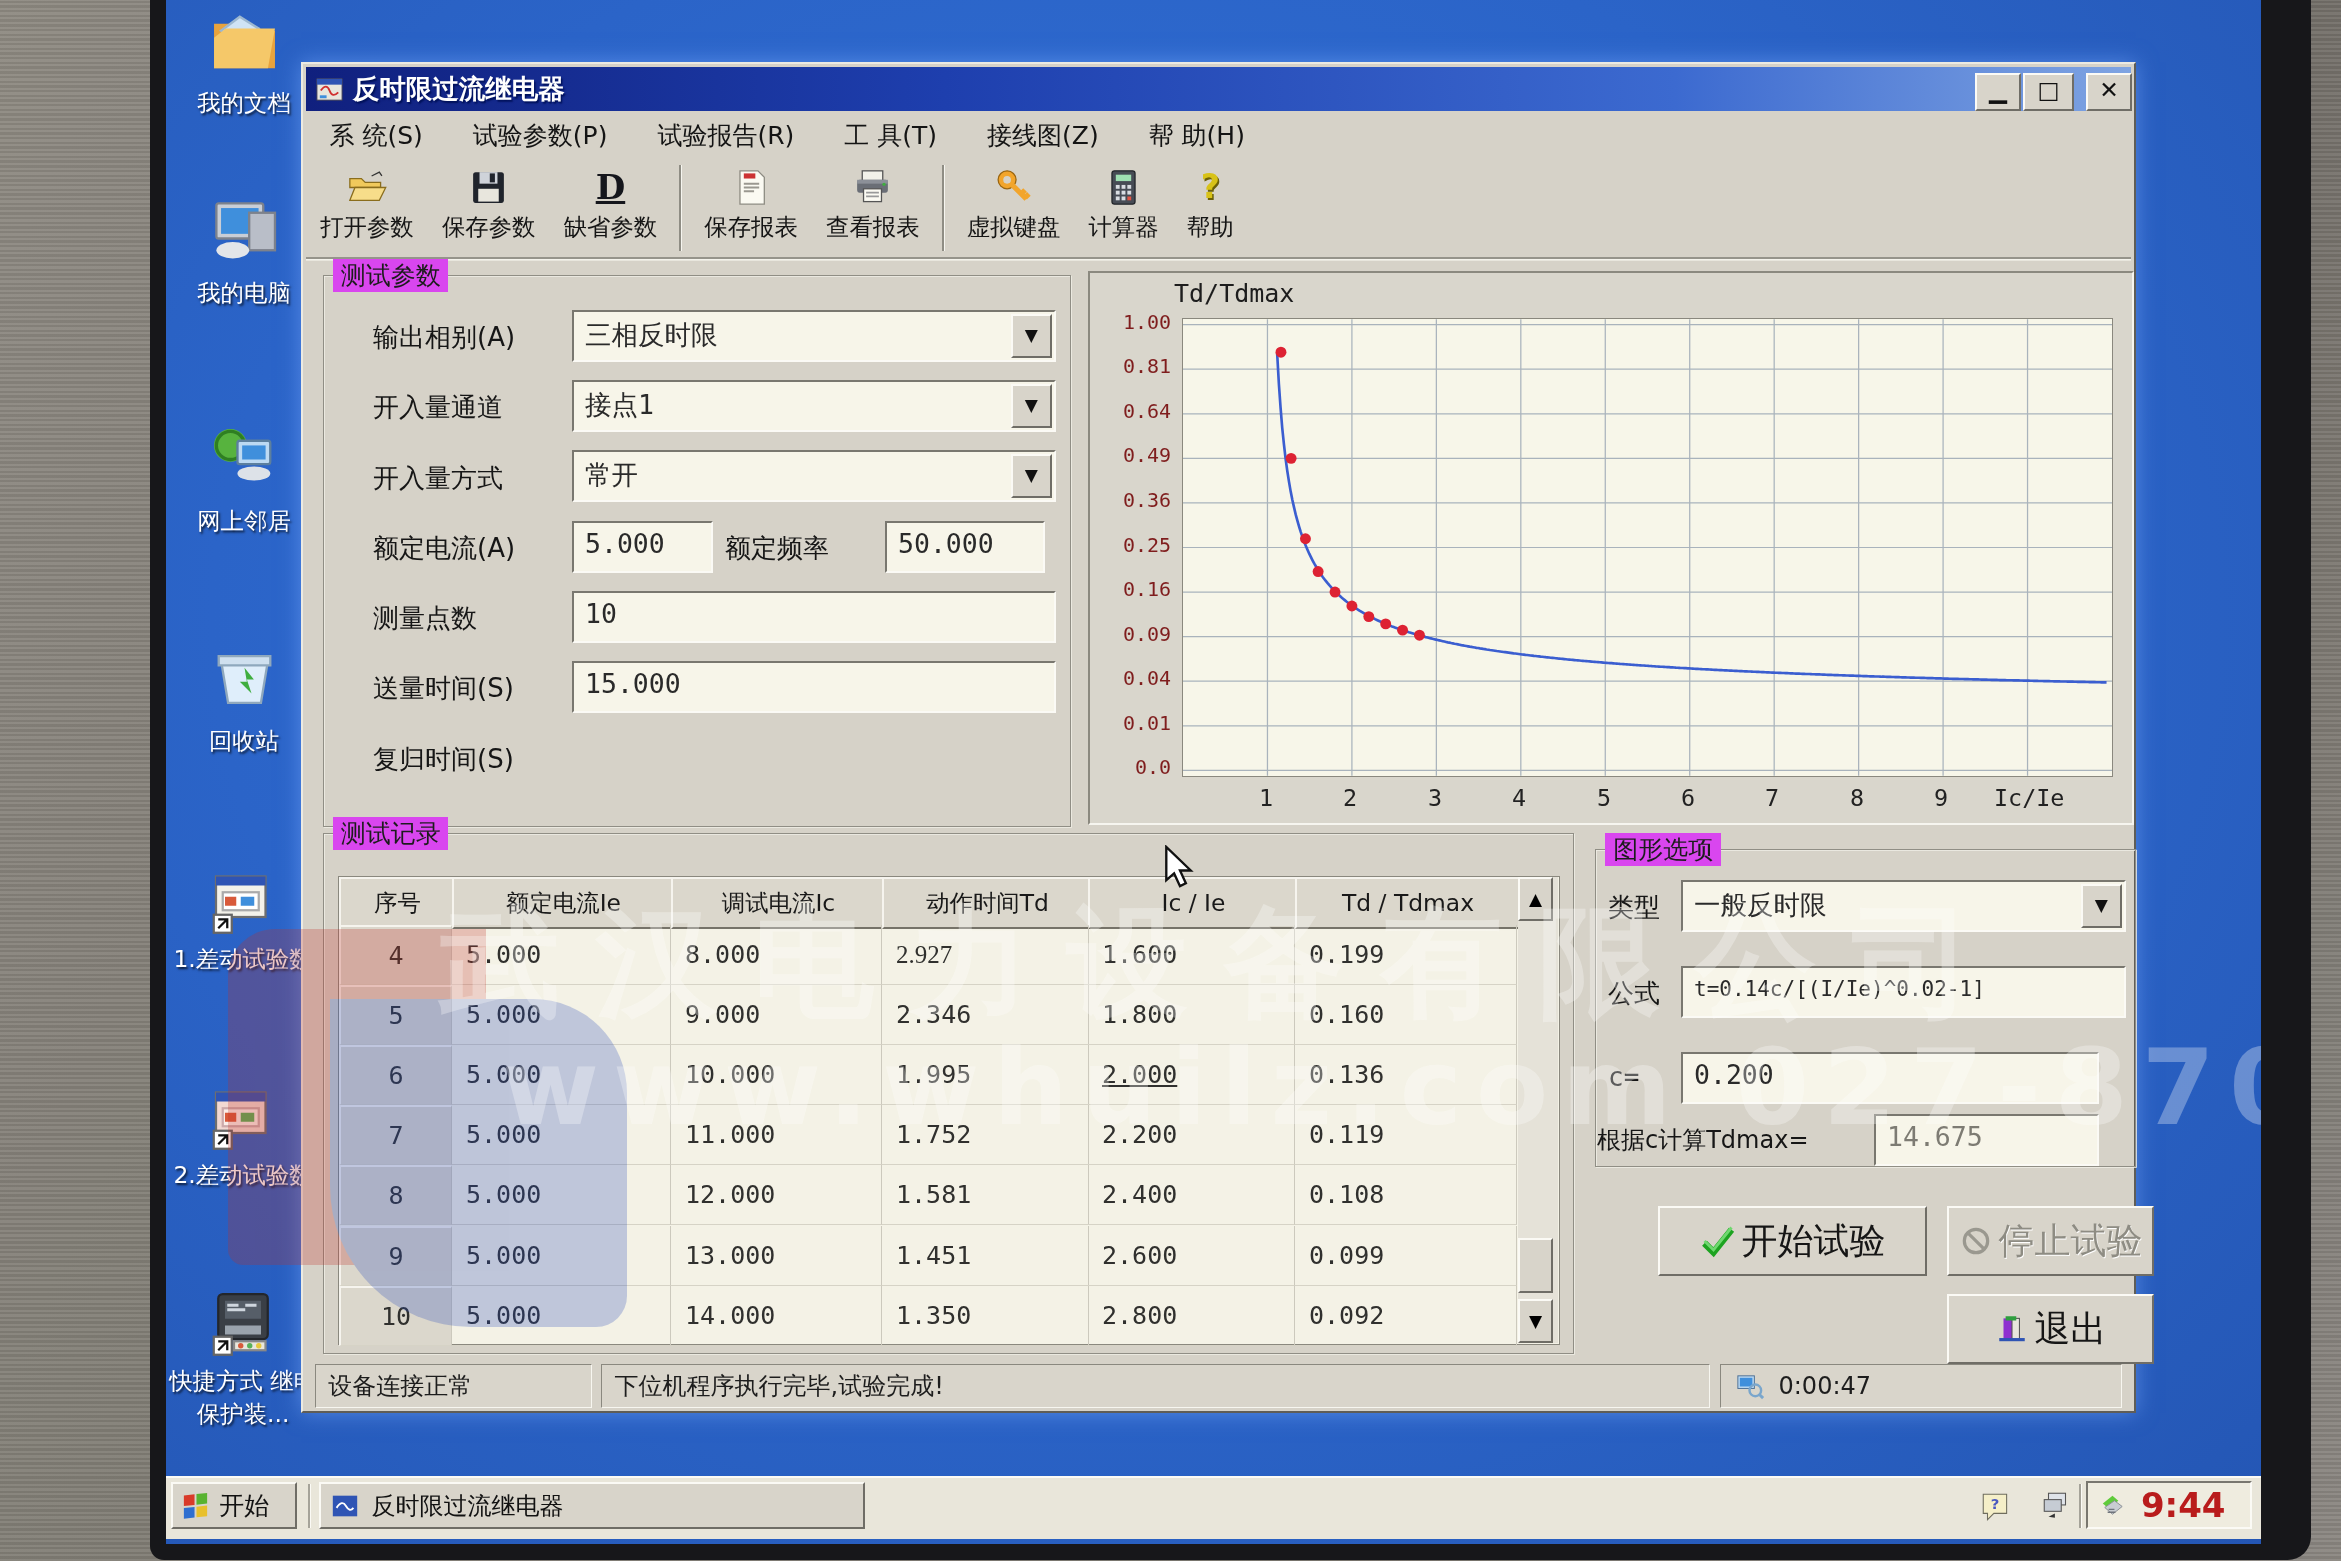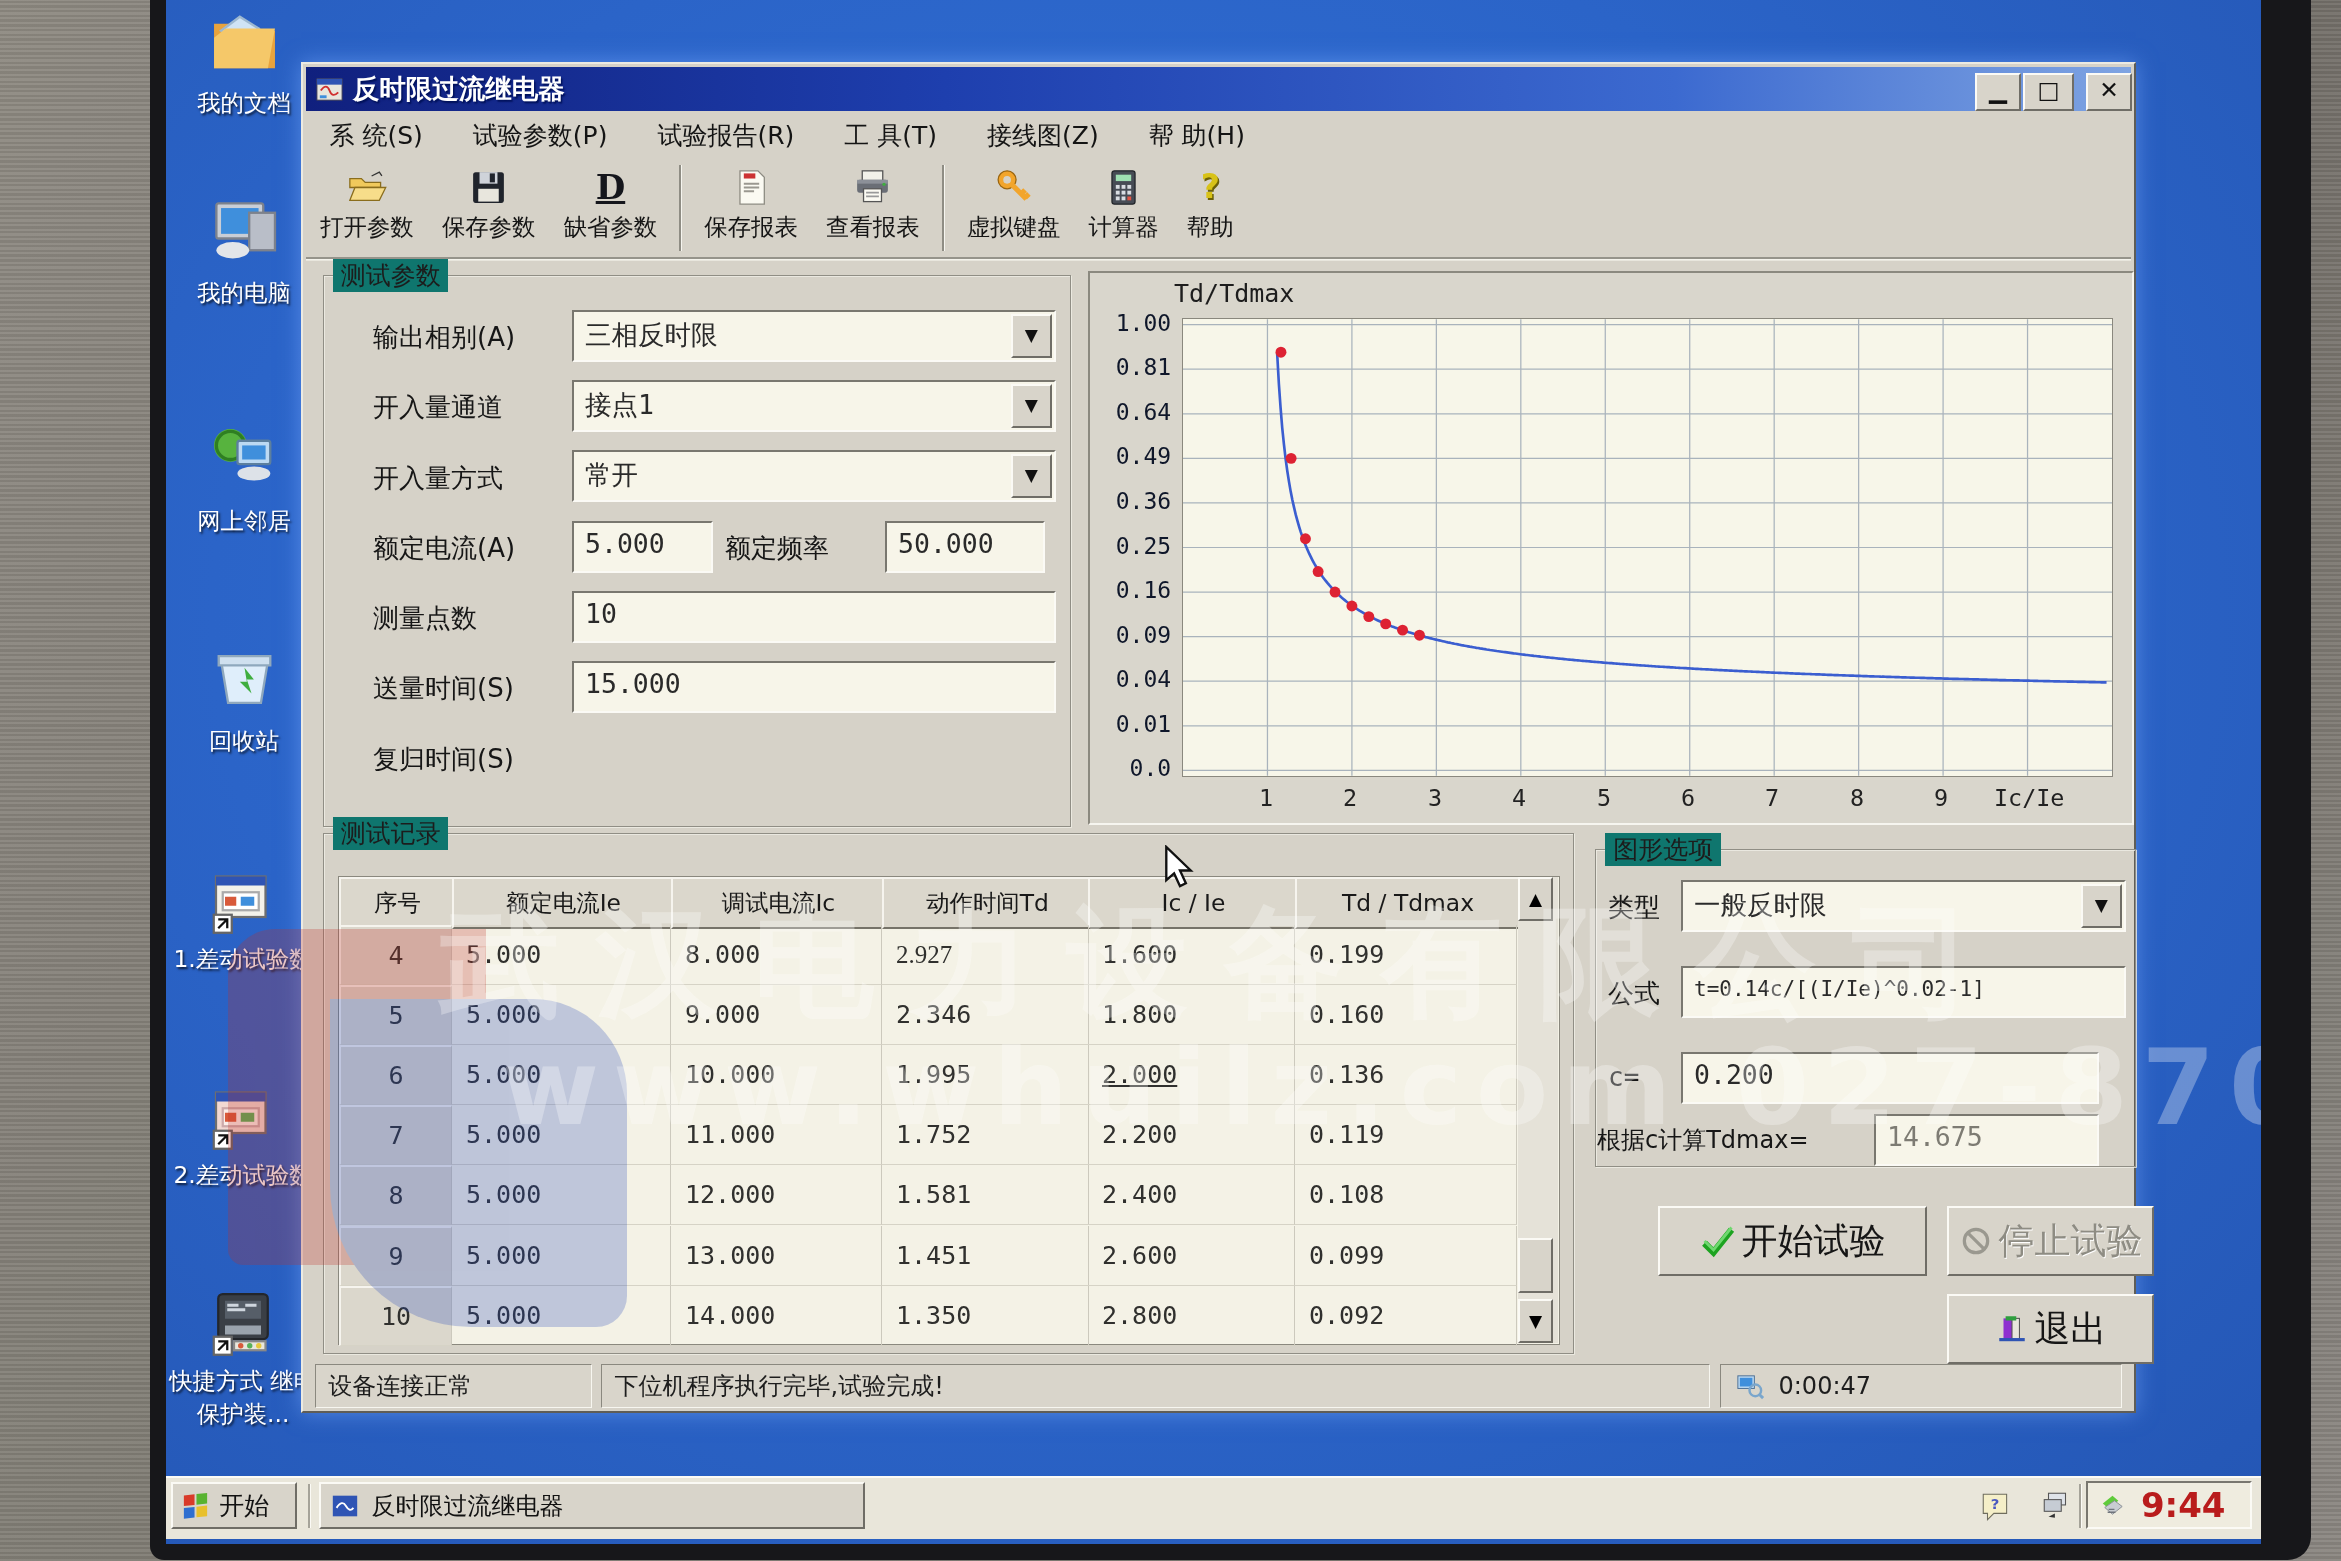--- a/index.html
+++ b/index.html
@@ -10,27 +10,27 @@
       repeating-linear-gradient(0deg, rgba(255,255,255,.06) 0 2.3px, rgba(0,0,0,.05) 2.3px 4.7px),
       linear-gradient(115deg,#8d8981 0%,#7a766e 40%,#6d6962 70%,#8a8680 100%);
   }
   #bezel{position:absolute;left:150px;top:0;width:2161px;height:1560px;background:#17171a;border-radius:0 0 23.4px 14px;}
   #screen{position:absolute;left:166px;top:0;width:2095px;height:1544px;overflow:hidden;
     background:radial-gradient(ellipse at 45% 40%, #3272d8 0%, #2b64c8 55%, #2456b4 100%);}
   
   .raised{background:#d8d4ca;border-top:2.3px solid #fbfaf5;border-left:2.3px solid #fbfaf5;border-right:2.3px solid #6f6d66;border-bottom:2.3px solid #6f6d66;}
   .sunken{background:#f7f5e9;border-top:2.3px solid #79776f;border-left:2.3px solid #79776f;border-right:2.3px solid #fbfaf5;border-bottom:2.3px solid #fbfaf5;}
   .gbox{position:absolute;border:1.6px solid #908e85;box-shadow:0.8px 0.8px 0 #f1efe7 inset,0.8px 0.8px 0 #f1efe7;}
-  .gbox-label{position:absolute;top:-17px;left:9.4px;background:#0f766e;padding:0 7.8px;font-size:25px;color:#1c1c1c;white-space:nowrap;}
+  .gbox-label{position:absolute;top:-17px;left:9.4px;background:#d946ef;padding:0 7.8px;font-size:25px;color:#1c1c1c;white-space:nowrap;}
   .win-btn{position:absolute;top:6.2px;height:34px;text-align:center;line-height:31px;font-size:23.4px;font-weight:bold;color:#111;}
   .plabel{position:absolute;font-size:26px;color:#161616;white-space:nowrap;}
   .field-text{font-family:"DejaVu Sans Mono",monospace;font-size:26.5px;color:#2a2a2a;padding:4.7px 0 0 11px;white-space:nowrap;overflow:hidden;}
   .combo{position:absolute;height:48px;}
   .combo .cb-arrow{position:absolute;right:2.3px;top:2.3px;bottom:2.3px;width:37px;font-size:17px;color:#111;text-align:center;line-height:39px;}
-  .ytick{position:absolute;width:78px;text-align:right;font-family:"DejaVu Sans Mono",monospace;font-size:23px;color:#0f172a;}
+  .ytick{position:absolute;width:78px;text-align:right;font-family:"DejaVu Sans Mono",monospace;font-size:20px;color:#7f1d1d;}
   .xtick{position:absolute;font-family:"DejaVu Sans Mono",monospace;font-size:23.4px;color:#222;}
   .th{position:absolute;background:#dbd7cc;border-top:2.3px solid #f6f4ee;border-left:2.3px solid #f6f4ee;border-right:2.3px solid #767369;border-bottom:2.3px solid #767369;font-size:23.4px;color:#191919;display:flex;align-items:center;justify-content:center;white-space:nowrap;}
   .td{position:absolute;font-family:"DejaVu Sans Mono",monospace;font-size:25px;color:#30302e;display:flex;align-items:center;padding-left:14px;border-right:1.6px solid #ccc9bd;border-bottom:1.6px solid #d6d3c6;box-sizing:border-box;}
   .rownum{justify-content:center;padding-left:0;font-family:"DejaVu Sans Mono",monospace;}
   .deskicon{position:absolute;width:156px;text-align:center;}
   .deskicon .lbl{margin-top:4.7px;font-size:23.4px;line-height:33px;color:#fff;text-shadow:1.6px 1.6px 2.3px rgba(0,0,0,.75);}
   .toolbtn{display:flex;flex-direction:column;align-items:center;justify-content:flex-start;padding:6.2px 12.5px 3.1px;margin:1.6px 1.6px;}
   .toolbtn .tlabel{font-size:23.4px;color:#151515;margin-top:3.1px;white-space:nowrap;}
   .tsep{width:2.3px;background:#8f8d84;border-right:1.6px solid #f6f5ef;margin:6.2px 7.8px;}
   .statusbox{position:absolute;top:1300px;height:44px;background:#d9d5cb;border-top:1.6px solid #8a887f;border-left:1.6px solid #8a887f;border-right:1.6px solid #f7f6f0;border-bottom:1.6px solid #f7f6f0;font-size:24px;color:#1d1d1d;display:flex;align-items:center;padding-left:12.5px;box-sizing:border-box;white-space:nowrap;}

